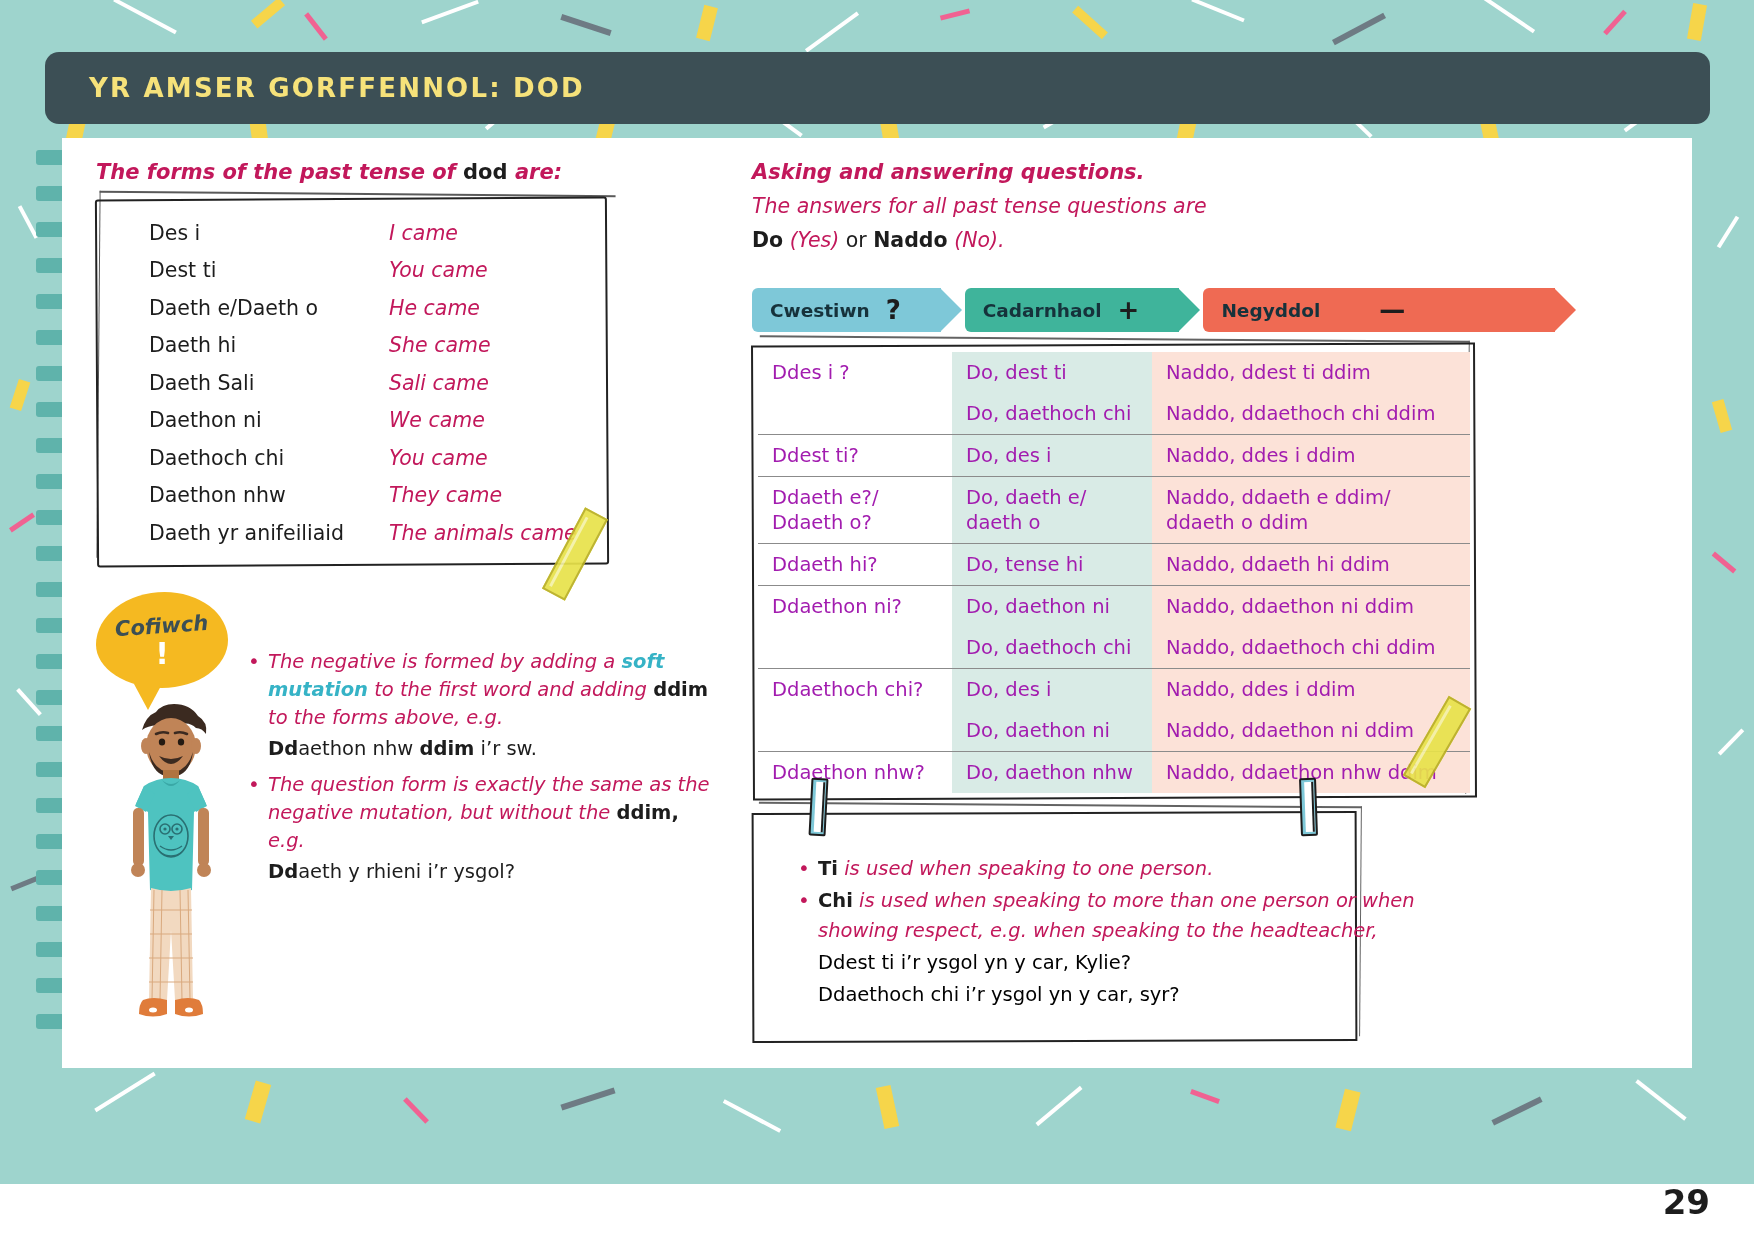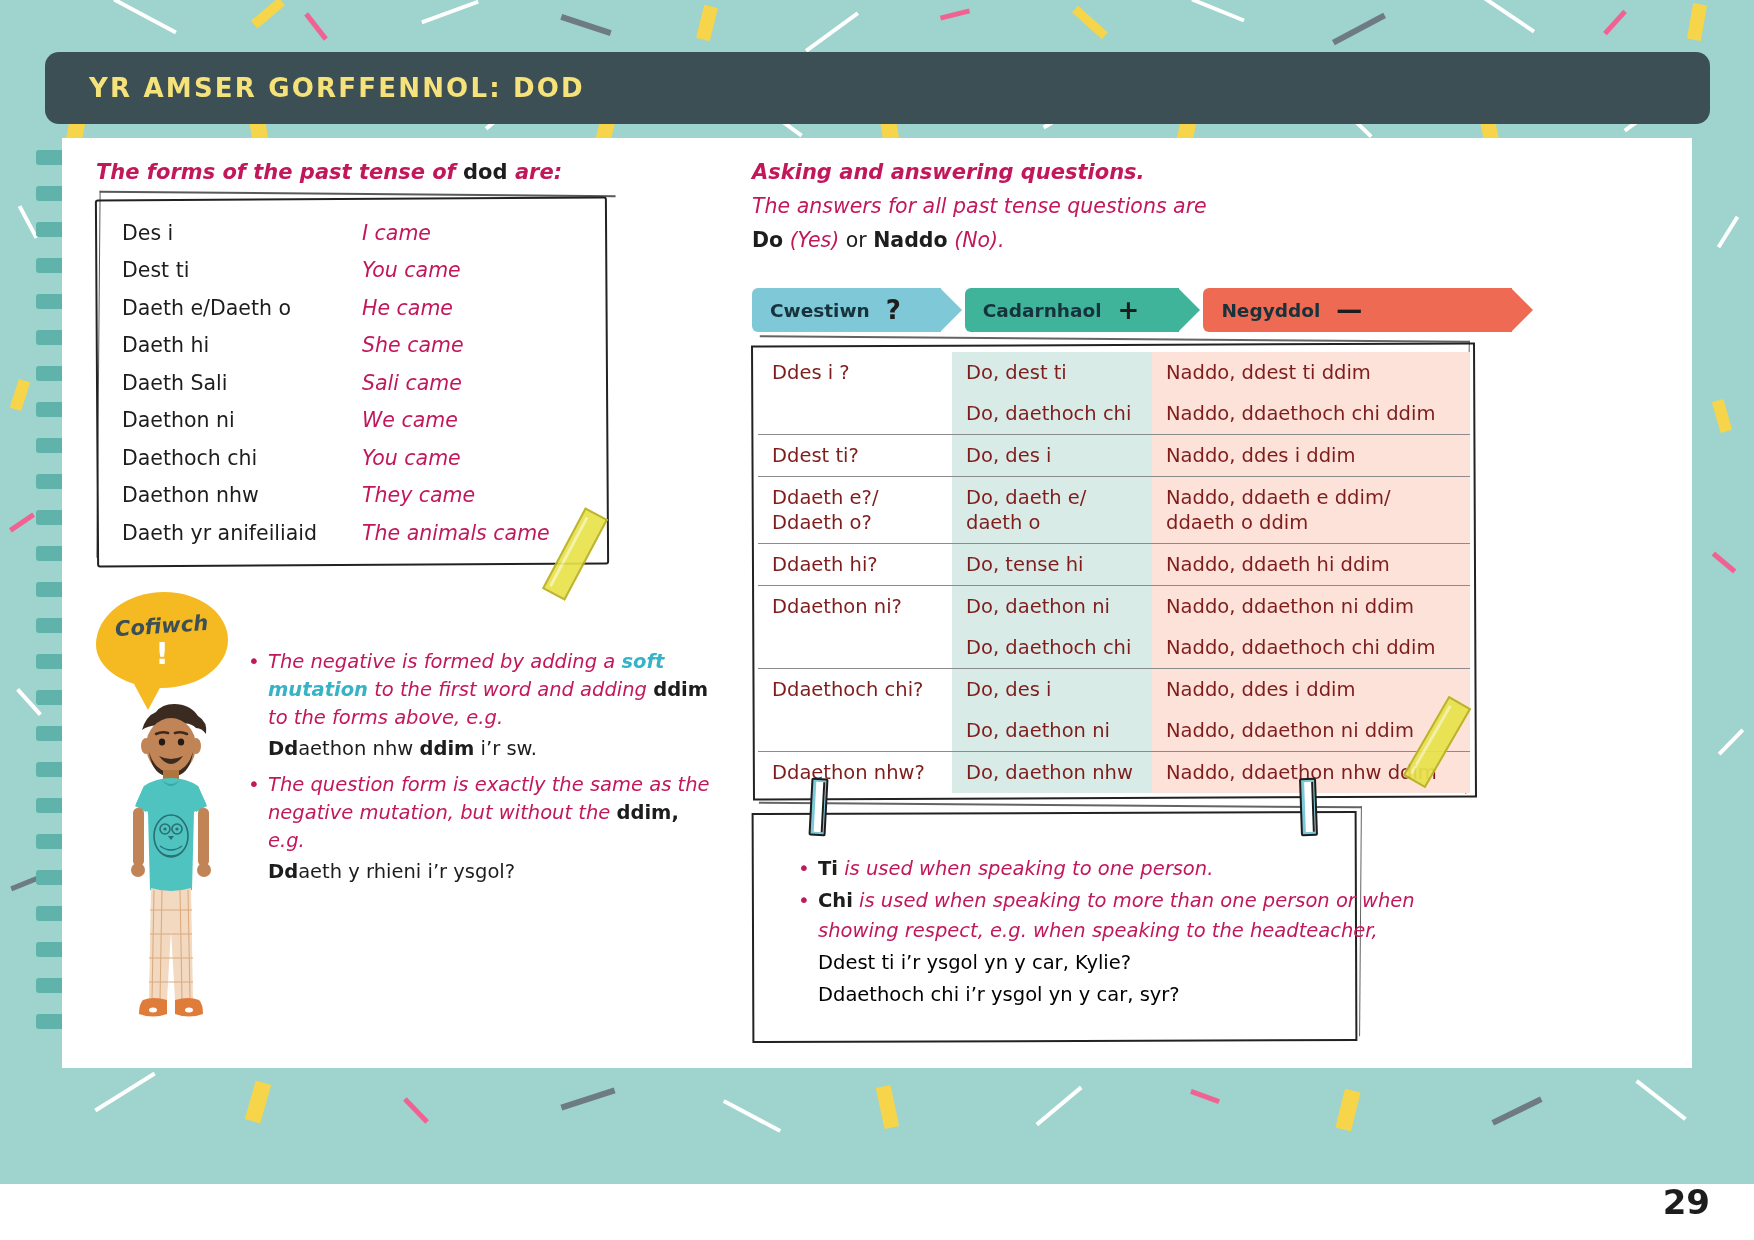--- a/index.html
+++ b/index.html
@@ -100,21 +100,21 @@
     position: absolute; inset: 0;
     border: 2.5px solid #222; border-radius: 3px;
     transform: rotate(-0.35deg);
   }
   #verbBox .frame2 {
     position: absolute; left:2px; top:-5px; right:-6px; bottom:6px;
     border-top: 2px solid #222; border-left: 1.5px solid #222;
     transform: rotate(0.5deg);
     opacity: .75;
   }
-  .vrow { position: relative; display: flex; height: 37.5px; align-items: center; }
+  .vrow { position: relative; display: flex; height: 37.5px; align-items: center; margin-left: 27px; }
   .vcy  { width: 240px; font-size: 20.5px; color: #1d1d1d; }
   .ven  { font-size: 20.5px; font-style: italic; color: #c2185b; }
 
   
   .tape {
     position: absolute;
     width: 26px; height: 92px;
     background: #e8e24a;
     border: 2px solid #b8ae22;
     opacity: .92;
@@ -177,42 +177,42 @@
   }
   .ban .sym { margin-left: 16px; font-size: 26px; font-weight: bold; color: #1d1d1d; }
   .ban::after {
     content: ""; position: absolute; right: -21px; top: 0;
     width: 0; height: 0;
     border-top: 22px solid transparent;
     border-bottom: 22px solid transparent;
   }
   #ban1 { background: #7ec8d8; } #ban1::after { border-left: 22px solid #7ec8d8; }
   #ban2 { background: #3fb49b; margin-left: 24px; } #ban2::after { border-left: 22px solid #3fb49b; }
-  #ban3 { background: #ef6a53; margin-left: 24px; padding-right: 150px; }
+  #ban3 { background: #ef6a53; margin-left: 24px; padding-right: 150px; gap: 43px; }
   #ban3::after { border-left: 22px solid #ef6a53; }
 
   
   #qaWrap { position: absolute; left: 752px; top: 344px; width: 720px; }
   #qaWrap .frame {
     position: absolute; left: 0; top: 0; right: -4px; bottom: -6px;
     border: 2.5px solid #222; transform: rotate(-0.25deg);
   }
   #qaWrap .frame2 {
     position: absolute; left: 6px; top: -6px; right: 4px; bottom: 2px;
     border-top: 2px solid #222; border-right: 1.5px solid #222;
     transform: rotate(0.45deg); opacity: .7;
   }
   table.qa {
     position: relative; width: 712px;
     border-collapse: collapse; margin: 8px 0 0 6px;
     font-size: 19.5px;
   }
   table.qa td {
     padding: 8px 10px 8px 14px;
-    vertical-align: top; color: #7f1d1d;
+    vertical-align: top; color: #a21caf;
     line-height: 25px;
   }
   td.cq { background: #ffffff; width: 194px; }
   td.ca { background: #d9ebe6; width: 200px; }
   td.cn { background: #fce2d8; }
   tr.sep td { border-top: 1.6px solid #8b8b8b; }
 
   
   #noteBox { position: absolute; left: 752px; top: 812px; width: 605px; height: 230px; }
   #noteBox .frame {

